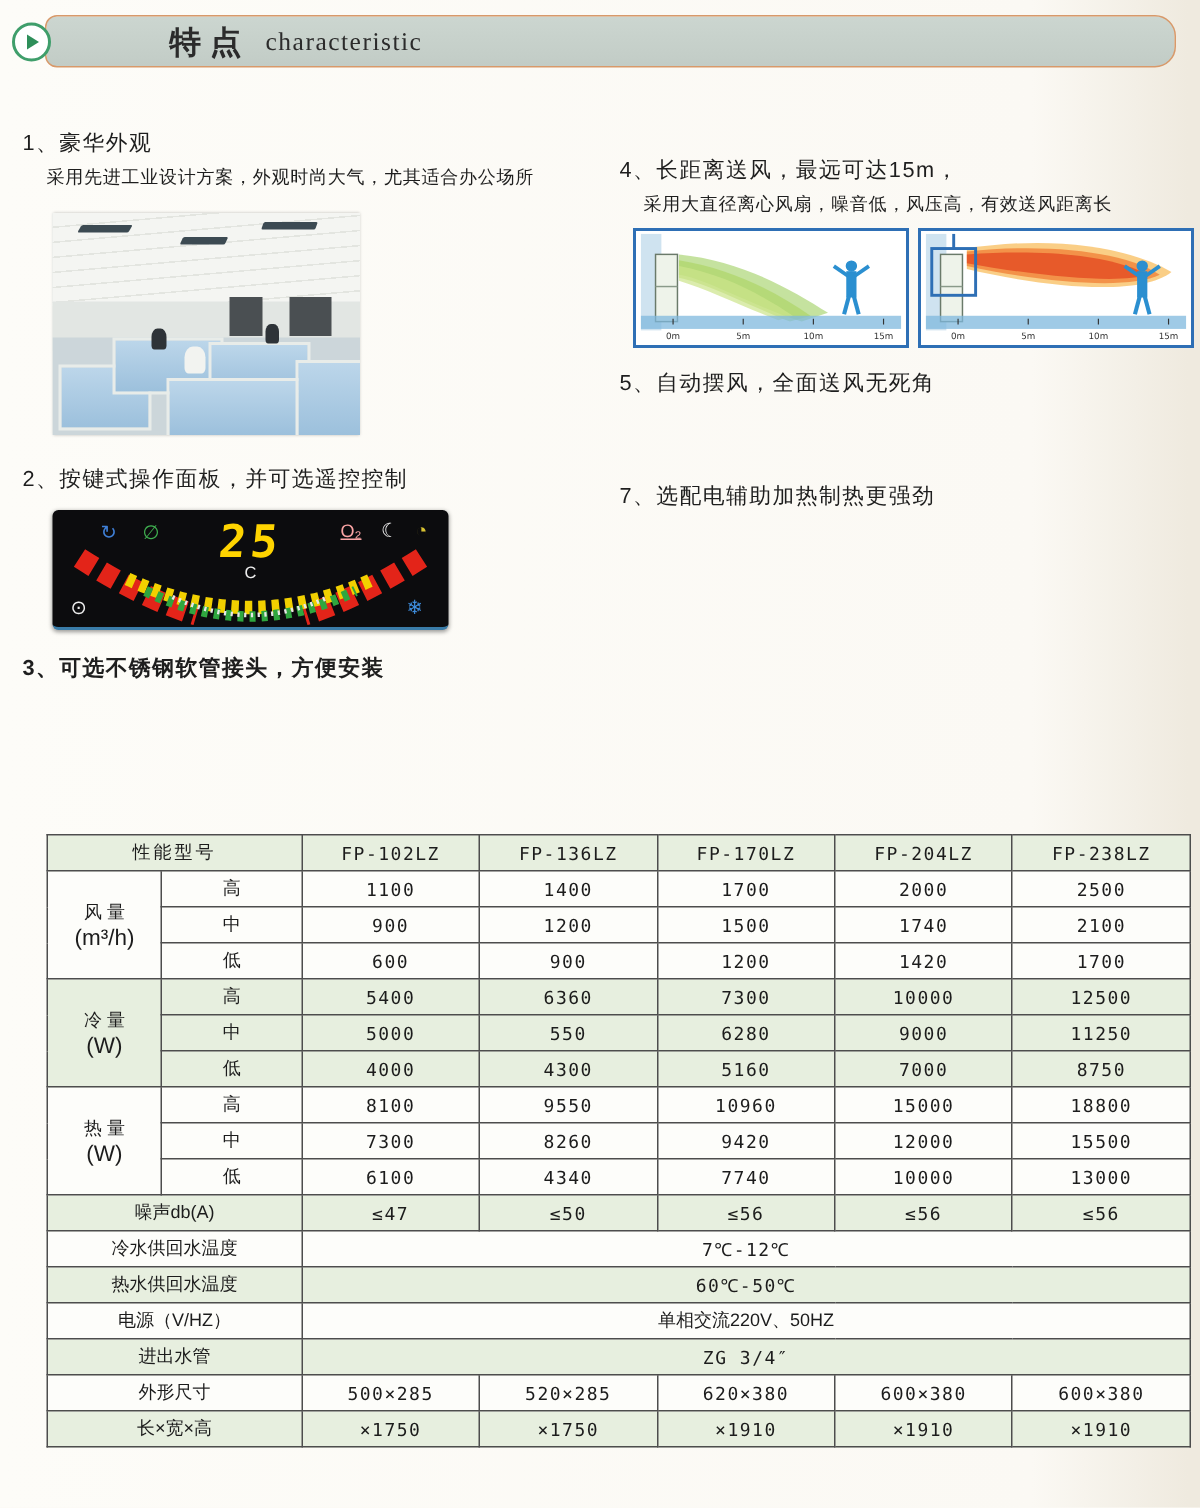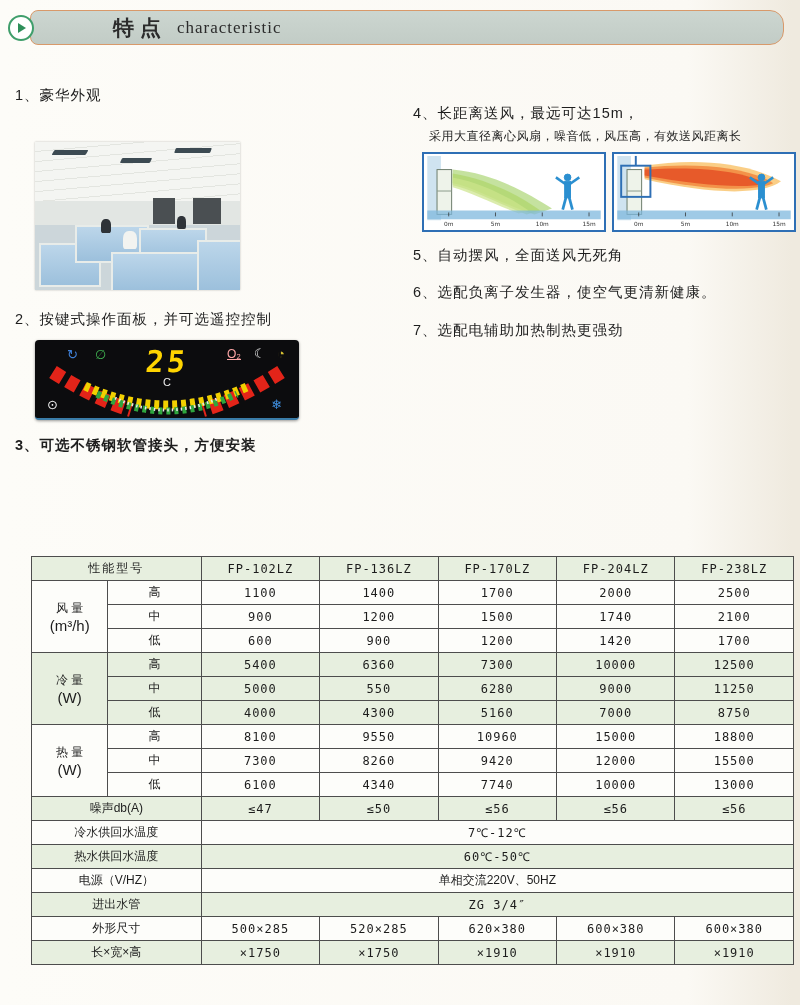--- a/index.html
+++ b/index.html
@@ -61,20 +61,21 @@
   <div class="header-bar">
     <span class="hdr-zh">特点</span>
     <span class="hdr-en">characteristic</span>
   </div>
   <div class="bullet-icon">
       <span class="tri"></span>
     </div>
 
   <div class="feature" style="left:15px;top:86px;">
     <div class="f-label">1、豪华外观</div>
+    <div class="f-desc">采用先进工业设计方案，外观时尚大气，尤其适合办公场所</div>
   </div>
 
   <div class="photo">
     <div class="ph-ceiling"></div>
     <div class="ph-light" style="left:18px;top:8px;width:34px;transform:skewX(-30deg);"></div>
     <div class="ph-light" style="left:86px;top:16px;width:30px;transform:skewX(-25deg);"></div>
     <div class="ph-light" style="left:140px;top:6px;width:36px;transform:skewX(-20deg);"></div>
     <div class="ph-wall"></div>
     <div class="ph-door" style="left:118px;"></div>
     <div class="ph-door" style="left:158px;width:28px;"></div>
@@ -179,23 +180,20 @@
         <text x="72" y="74">5m</text>
         <text x="120" y="74">10m</text>
         <text x="168" y="74">15m</text>
       </g>
     </svg>
   </div>
 
   <div class="feature" style="left:413px;top:246px;">
     <div class="f-label">5、自动摆风，全面送风无死角</div>
   </div>
-  <div class="feature" style="left:413px;top:283px;">
-    <div class="f-label">6、选配负离子发生器，使空气更清新健康。</div>
-  </div>
   <div class="feature" style="left:413px;top:321px;">
     <div class="f-label">7、选配电辅助加热制热更强劲</div>
   </div>
 
 
   <table class="spec">
     <colgroup>
       <col style="width:76px">
         <col style="width:93px">
       <col style="width:118px">

